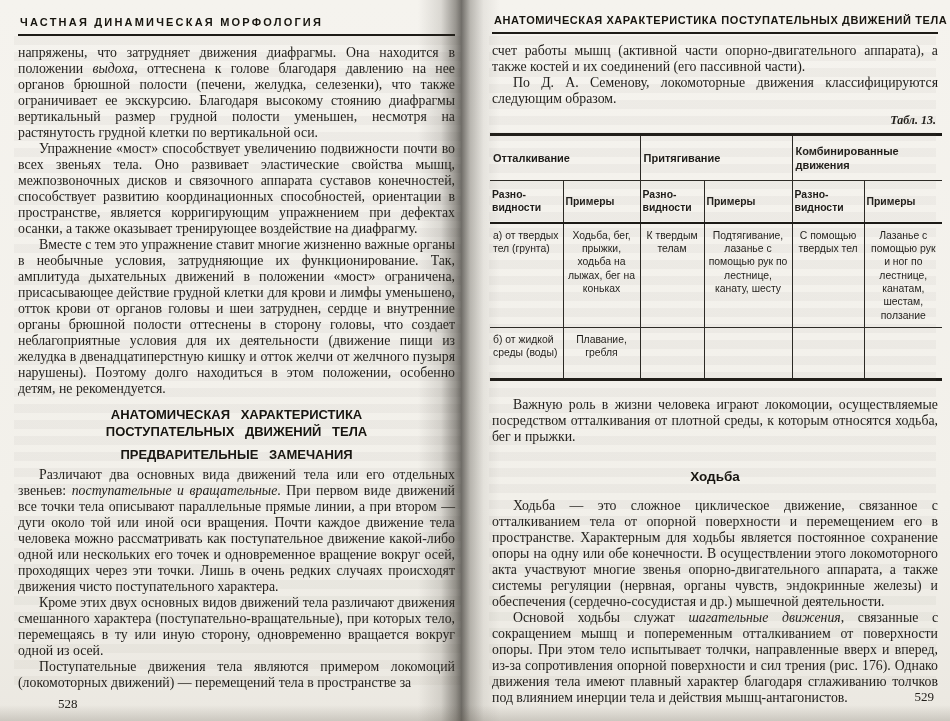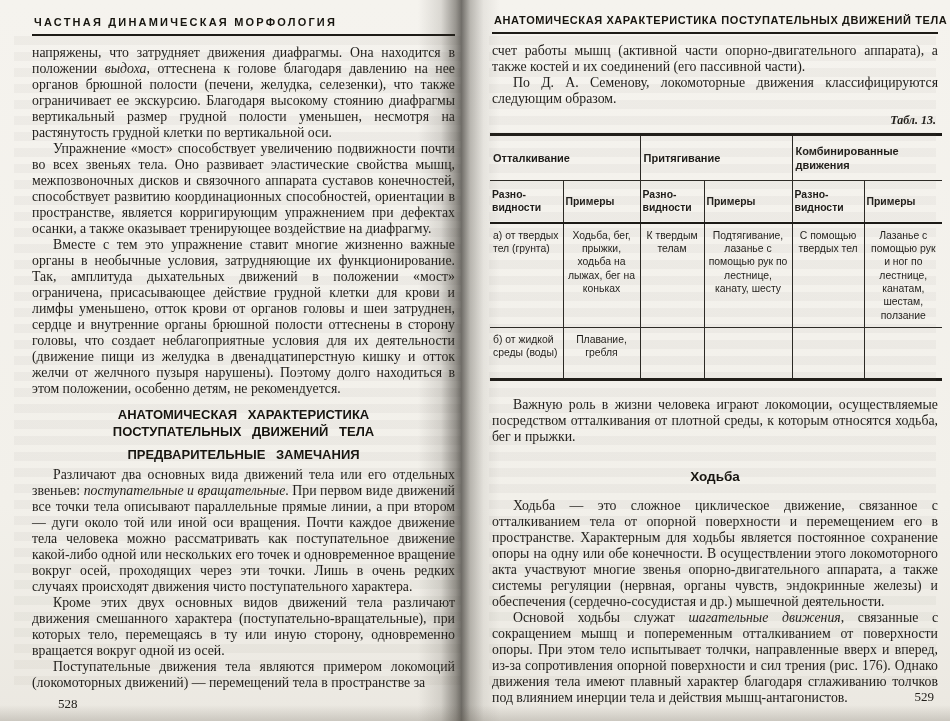--- a/index.html
+++ b/index.html
@@ -17,21 +17,21 @@
     background:linear-gradient(180deg,#f5f3ee 0%,#f2f0ea 70%,#ebe8e1 100%);
     color:#1c1a17;
   }
   
   .page::after{
     content:"";position:absolute;inset:36px 14px 30px 14px;pointer-events:none;
     background:repeating-linear-gradient(180deg,
       rgba(125,118,105,0.055) 0 9px, rgba(125,118,105,0) 9px 16px);
     filter:blur(0.4px);
   }
-  .page-left{padding:12px 20px 0 32px;}
+  .page-left{padding:12px 20px 0 18px;}
   .page-right{padding:10px 12px 0 17px;}
 
   .running-head{
     font-family:"Liberation Sans", sans-serif;font-weight:bold;
     font-size:11px;letter-spacing:2.2px;color:#17150f;
     padding:4px 0 6px 2px;border-bottom:2px solid #1d1b16;
     white-space:nowrap;
   }
   .page-right .running-head{letter-spacing:0.6px;font-size:11px;}
 

